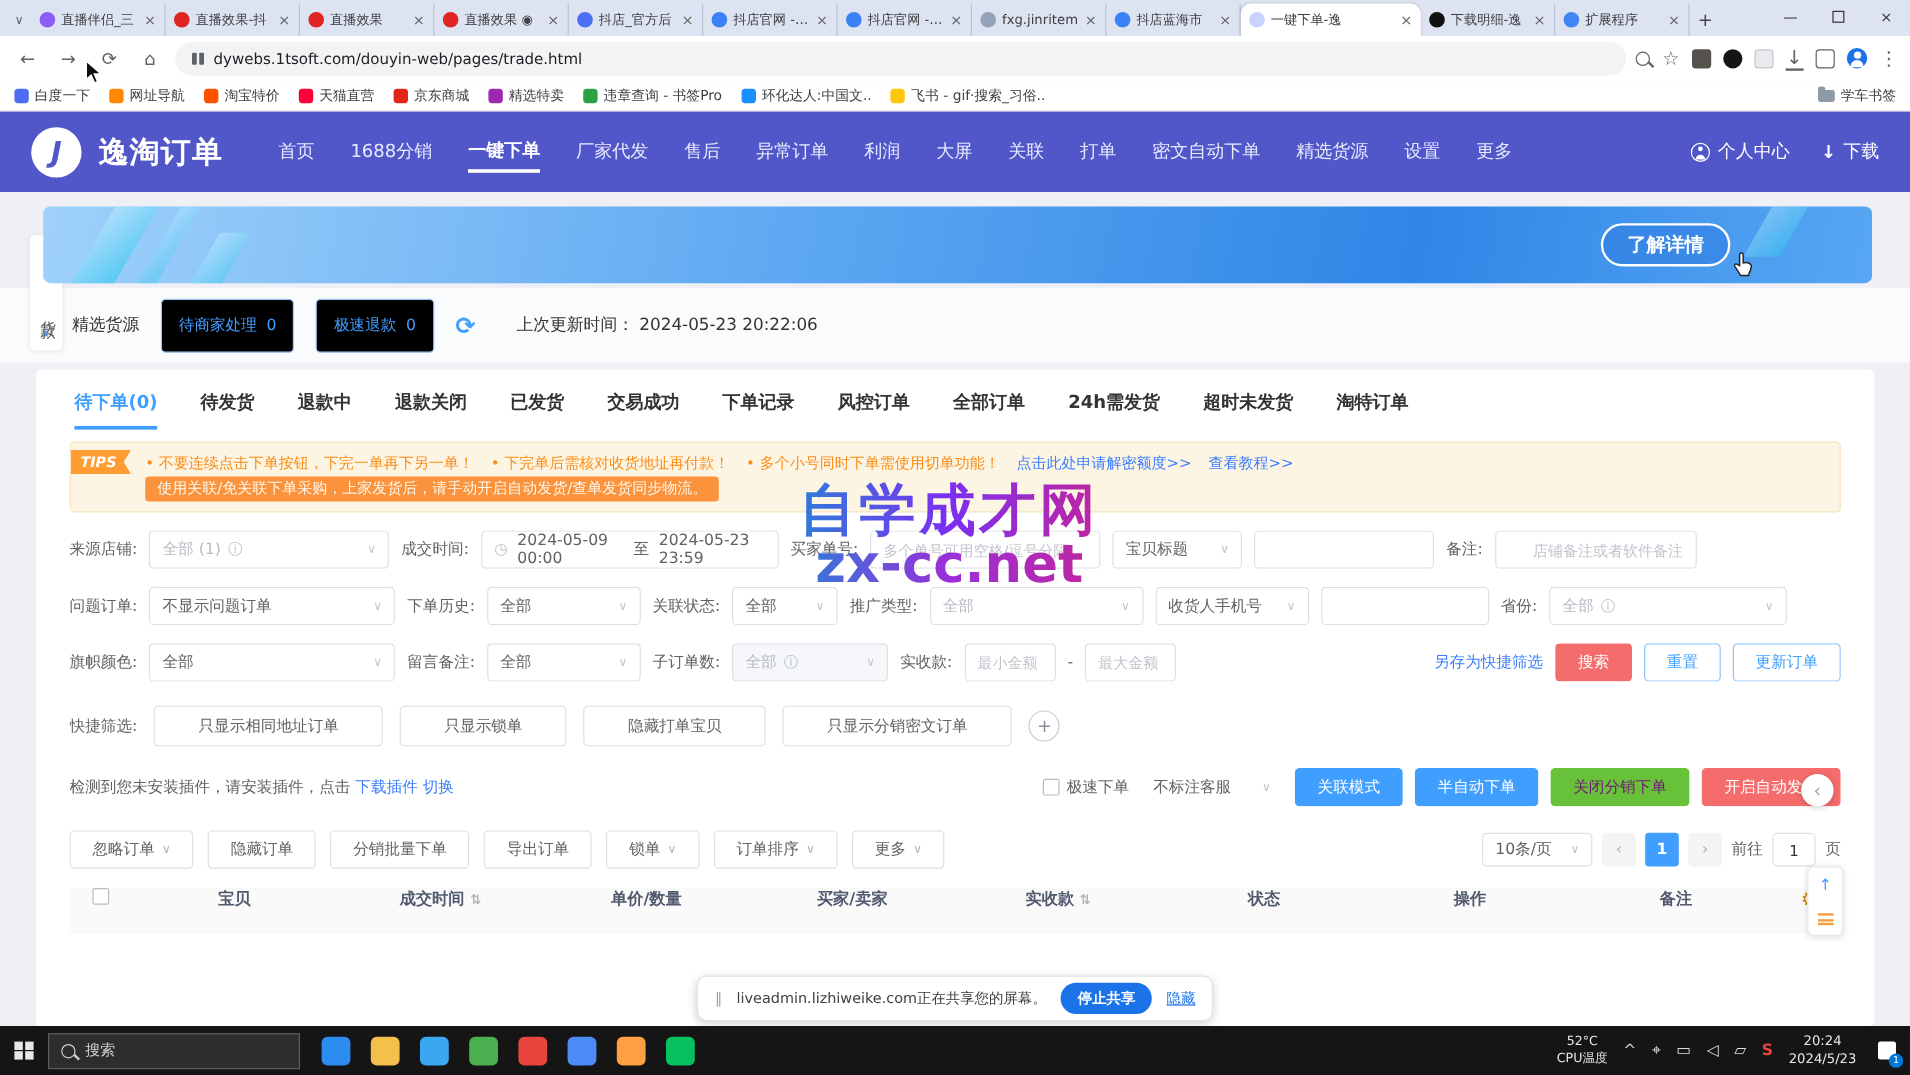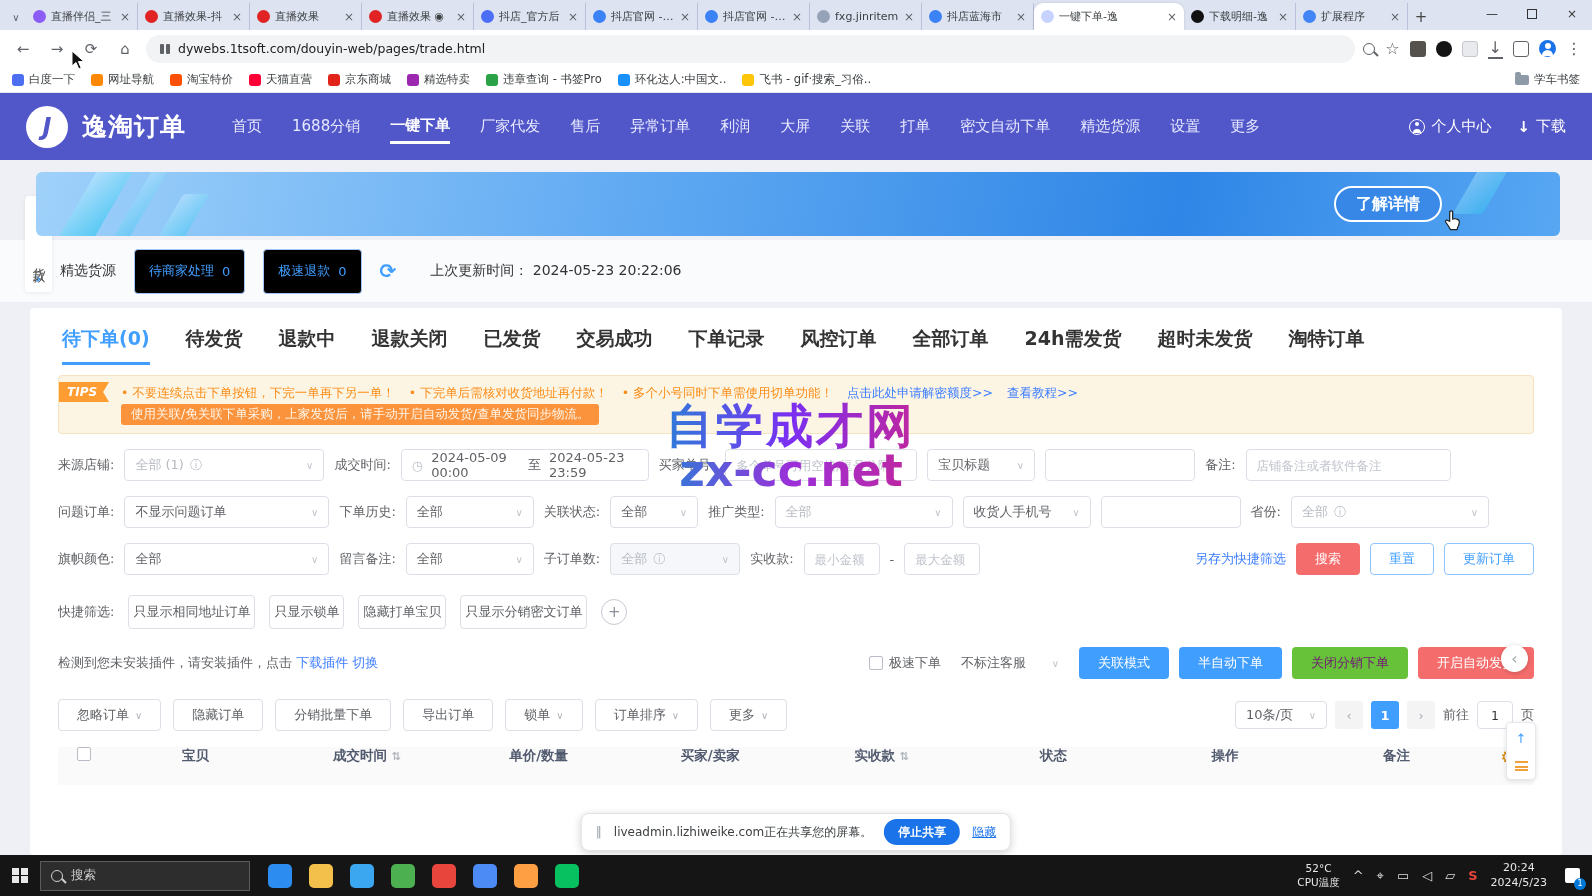--- a/index.html
+++ b/index.html
@@ -69,21 +69,21 @@
   .hand-cursor { position:absolute; right:96px; top:36px; z-index:4; }
 
   
   .refund { position:absolute; top:240px; left:0; right:0; height:62px; background:#fafbfd; display:flex; align-items:center; padding-left:60px; gap:18px; font-size:14px; color:#333; }
   .pill { height:45px; border:1px solid #9fc5f8; color:#409eff; border-radius:4px; padding:0 14px; display:flex; align-items:center; gap:8px; background:#000000; font-size:13px; }
   .refresh { color:#409eff; font-size:20px; font-weight:bold; }
   .upd { color:#333;margin-left:16px; }
 
   
   .card { position:absolute; top:308px; left:30px; right:30px; bottom:41px; background:#fff; border-radius:4px; overflow:hidden; }
-  .otabs { display:flex; gap:36px; padding:18px 32px 0; font-size:19px; font-weight:bold; color:#333; }
+  .otabs { display:flex; gap:36px; padding:18px 32px 0; font-size:15px; font-weight:bold; color:#333; }
   .otab { padding-bottom:10px; cursor:pointer; white-space:nowrap; }
   .otab.active { color:#409eff; border-bottom:3px solid #409eff; }
 
   .tips { position:relative; margin:10px 28px 0; background:#fdf5e4; border:1px solid #f6e2bd; border-radius:4px; padding:9px 14px 8px 62px; font-size:12.5px; color:#f90; }
   .tips-badge { position:absolute; left:0px; top:6px; background:#ff9c32; color:#fff; font-size:12px; font-weight:bold; font-style:italic; padding:3px 12px 3px 8px; clip-path:polygon(0 0,100% 0,88% 50%,100% 100%,0 100%); }
   .tips-line1 { display:flex; flex-wrap:wrap; gap:14px; align-items:center; color:#fa8c16; }
   .tips-line1 .bullet::before { content:"• "; }
   .tips-link { color:#3d7eff; cursor:pointer; }
   .tips-line2 { display:inline-block; margin-top:2px; background:#fb923c; color:#fff7ea; padding:2px 10px; border-radius:3px; }
 
@@ -103,21 +103,21 @@
   .datebox { height:32px; border:1px solid #dcdfe6; border-radius:4px; display:flex; align-items:center; gap:8px; padding:0 10px; color:#606266; flex:none; }
   .clock { color:#c0c4cc; }
   .link { color:#3d7eff; cursor:pointer; white-space:nowrap; }
   .btn { height:32px; border-radius:4px; padding:0 18px; display:flex; align-items:center; justify-content:center; font-size:13px; cursor:pointer; border:1px solid transparent; flex:none; white-space:nowrap; }
   .btn.red { background:#f56c6c; color:#fff; }
   .btn.blue { background:#409eff; color:#fff; }
   .btn.green { background:#67c23a; color:#701a75; }
   .btn.salmon { background:#f56c6c; color:#fff; }
   .btn.outline { background:#fff; border-color:#8fc4ff; color:#409eff; }
   .btn.plain { background:#fff; border-color:#dcdfe6; color:#606266; }
-  .qbtn { height:34px; border:1px solid #dcdfe6; border-radius:4px; background:#fff; color:#606266; padding:0 4px; display:flex; align-items:center; font-size:13px; cursor:pointer; }
+  .qbtn { height:34px; border:1px solid #dcdfe6; border-radius:4px; background:#fff; color:#606266; padding:0 36px; display:flex; align-items:center; font-size:13px; cursor:pointer; }
   .plus-circle { width:26px; height:26px; border:1px solid #c6cad2; border-radius:50%; display:flex; align-items:center; justify-content:center; color:#8a8f99; font-size:15px; cursor:pointer; }
   .checkbox { width:14px; height:14px; border:1px solid #b8bcc4; border-radius:2px; background:#fff; display:inline-block; }
   .sortic { font-size:11px; color:#b0b4bc; }
 
   .toolbar { display:flex; align-items:center; margin:20px 28px 0; gap:12px; }
   .toolbar .right { margin-left:auto; display:flex; align-items:center; gap:8px; font-size:13px; color:#606266; }
   .pagebtn { width:28px; height:28px; border-radius:3px; background:#f4f4f5; color:#a8abb2; display:flex; align-items:center; justify-content:center; }
   .pagebtn.cur { background:#409eff; color:#fff; font-weight:bold; }
   .goto-inp { width:36px; height:28px; text-align:center; }
 
@@ -510,21 +510,21 @@
       <span>2024-05-23 23:59</span>
     </div>
     <span class="flabel">买家单号:</span>
     <input class="inp" style="width: 192px;" placeholder="多个单号可用空格/逗号分隔">
     <div class="sel" style="width:108px">
       <span>宝贝标题</span>
       <span class="sc">∨</span>
     </div>
     <input class="inp" style="width: 150px;">
     <span class="flabel">备注:</span>
-    <input class="inp" style="width: 205px;" placeholder="店铺备注或者软件备注">
+    <input class="inp" style="width: 168px; text-align: right;" placeholder="店铺备注或者软件备注">
   </div>
 
   <div class="frow">
     <span class="flabel">问题订单:</span>
     <div class="sel" style="width:205px">
       <span>不显示问题订单</span>
       <span class="sc">∨</span>
     </div>
     <span class="flabel">下单历史:</span>
     <div class="sel" style="width:128px">

